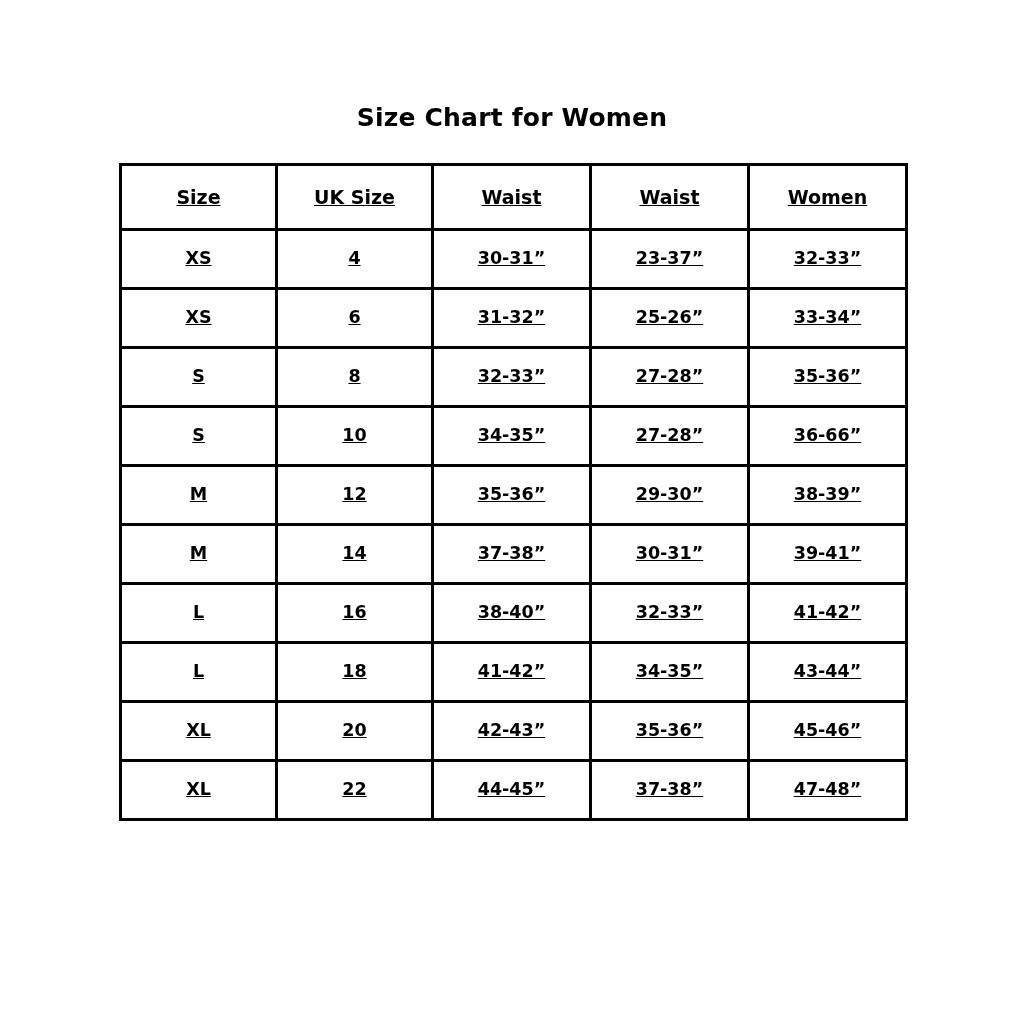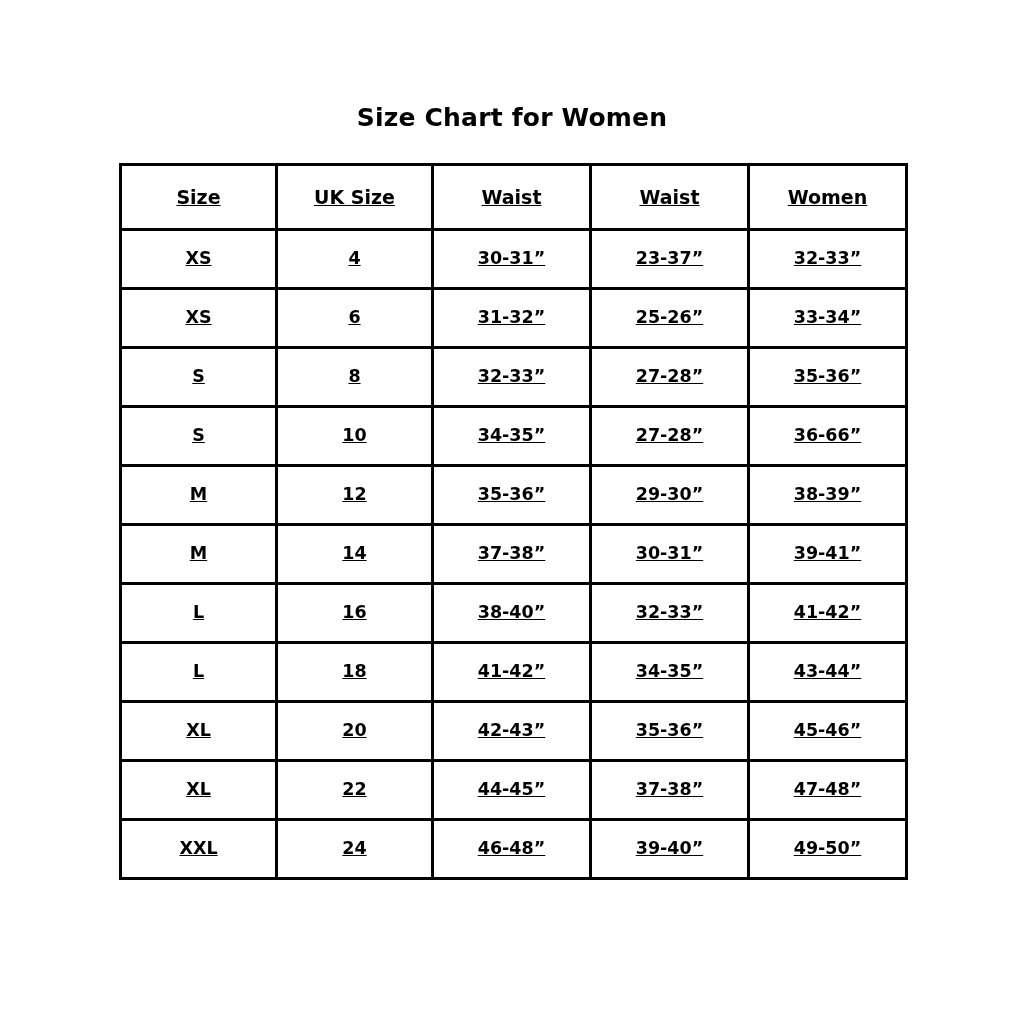--- a/index.html
+++ b/index.html
@@ -152,24 +152,17 @@
           <td>35-36”</td>
           <td>45-46”</td>
         </tr>
         <tr>
           <td>XL</td>
           <td>22</td>
           <td>44-45”</td>
           <td>37-38”</td>
           <td>47-48”</td>
         </tr>
-        <tr>
-          <td>XXL</td>
-          <td>24</td>
-          <td>46-48”</td>
-          <td>39-40”</td>
-          <td>49-50”</td>
-        </tr>
       </tbody>
     </table>
   </div>
 
 </div>
 
 </body></html>

